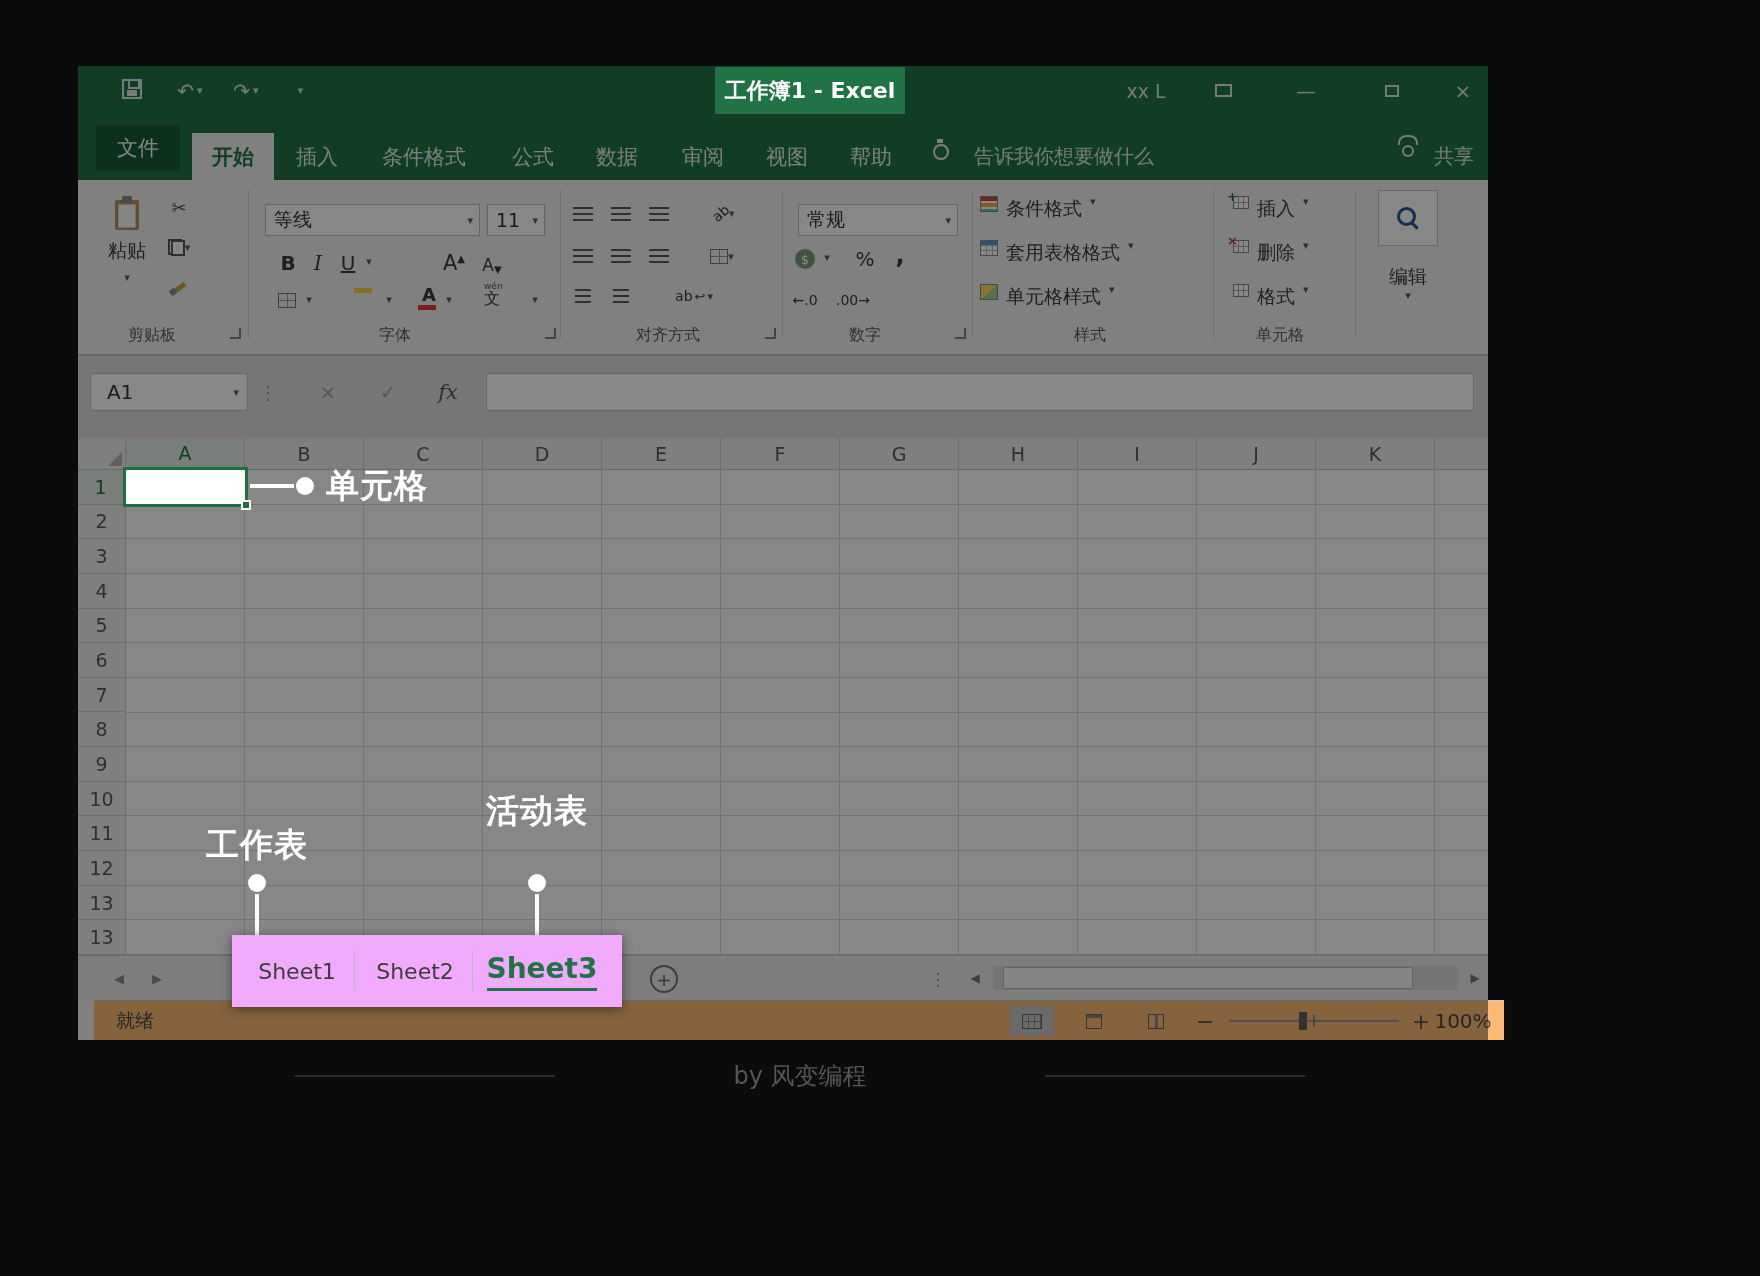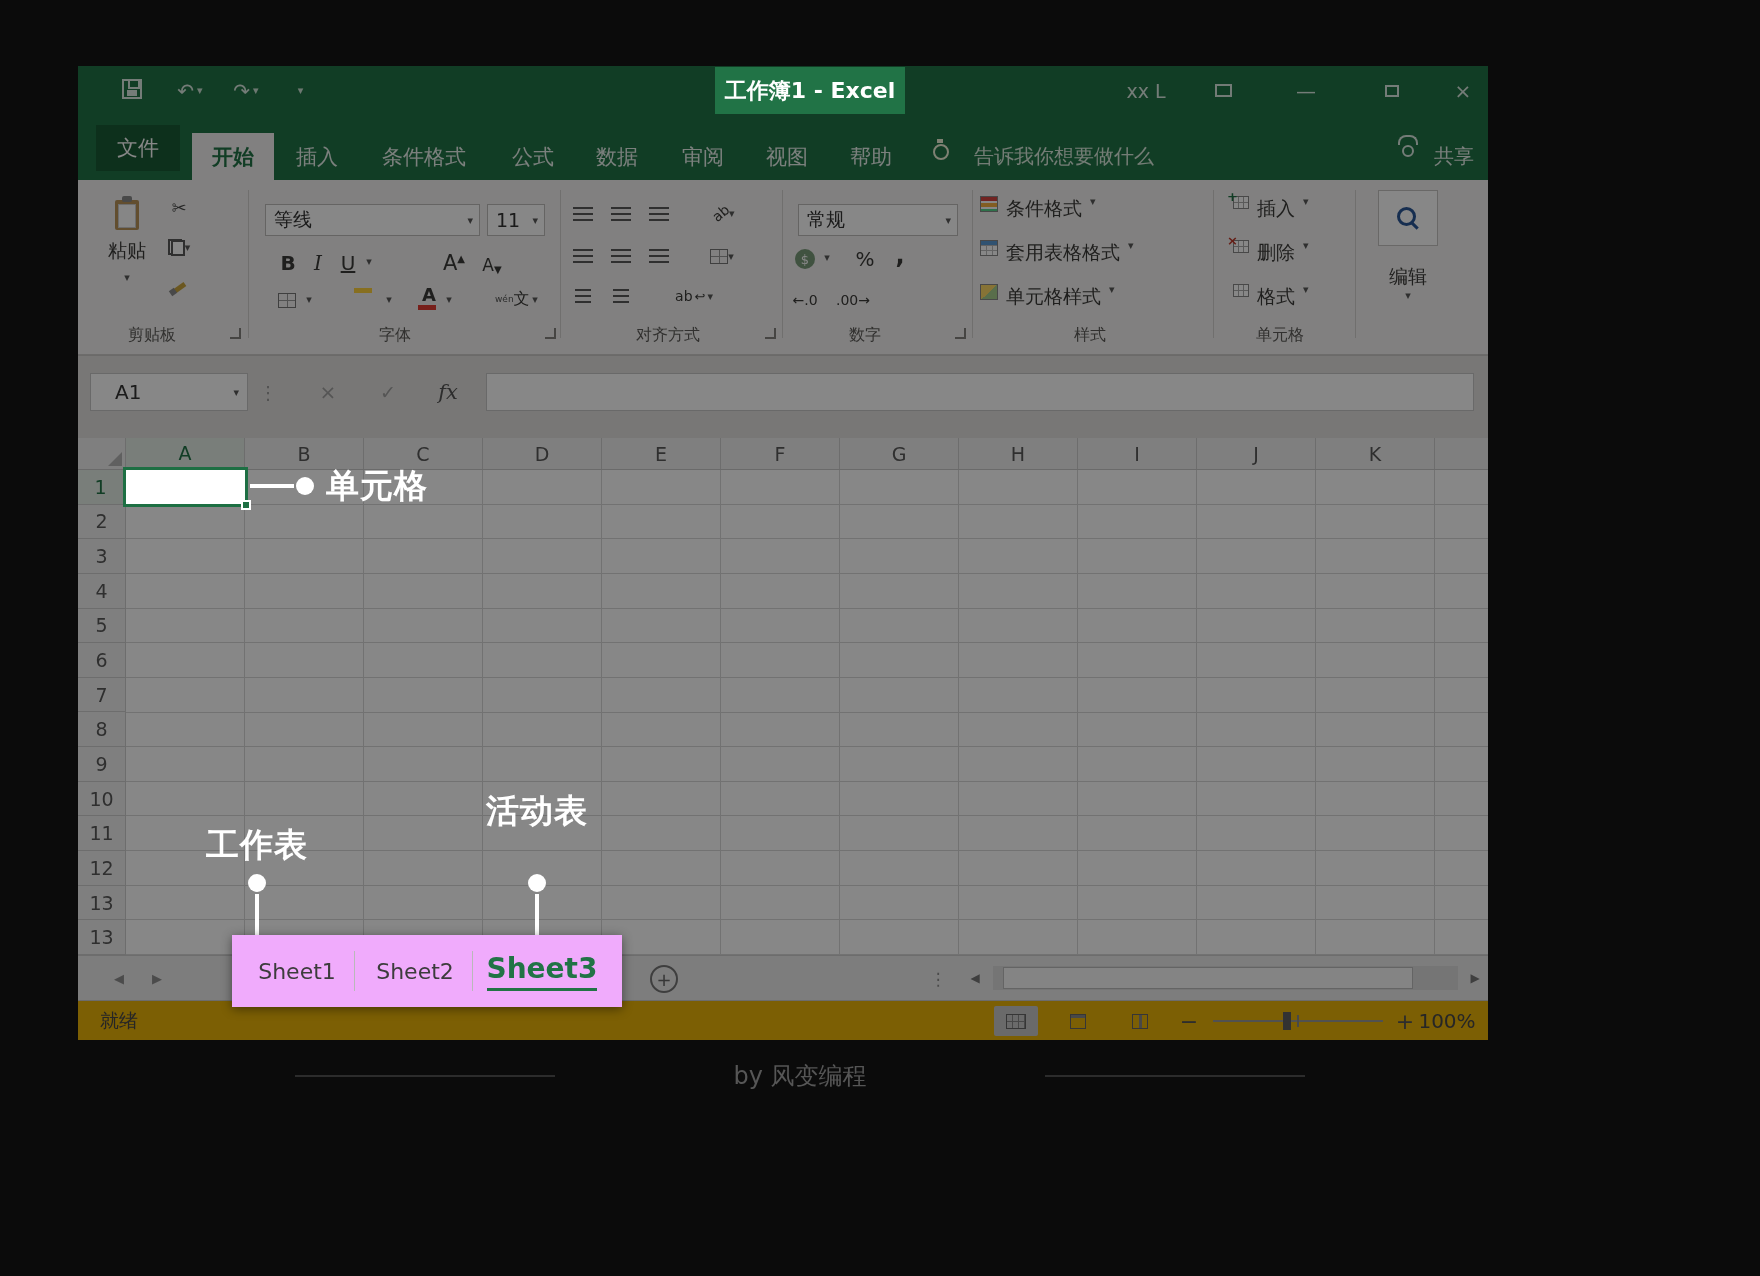--- a/index.html
+++ b/index.html
@@ -83,21 +83,21 @@
   .rh.sel{background:#e4efe7;color:#217346;border-right:2px solid #217346}
   .gridcells{position:absolute;left:48px;top:404px;width:1362px;height:485px;background-color:#ffffff;
     background-image:repeating-linear-gradient(to right,transparent 0,transparent 118px,#d8d8d8 118px,#d8d8d8 119px),
                      repeating-linear-gradient(to bottom,transparent 0,transparent 33.643px,#d8d8d8 33.643px,#d8d8d8 34.643px)}
 
   
   .sheetbar{position:absolute;left:0;top:889px;width:100%;height:45px;background:#ececec;border-top:1px solid #cfcfcf}
   .addbtn{position:absolute;left:572px;top:9px;width:28px;height:28px;border:2px solid #767676;border-radius:50%;color:#666;font-size:18px;display:flex;align-items:center;justify-content:center}
   .hscroll{position:absolute;left:915px;top:10px;width:465px;height:24px;background:#dedede}
   .hthumb{position:absolute;left:10px;top:1px;width:410px;height:22px;background:#fafafa;border:1px solid #bdbdbd}
-  .statusbar{position:absolute;left:0;top:934px;width:100%;height:40px;background:#eab308;border-top:1px solid #cdcdcd}
+  .statusbar{position:absolute;left:16px;top:934px;width:100%;height:40px;background:#fdba74;border-top:1px solid #cdcdcd}
   .iv1{width:20px;height:15px;border:1px solid #666;background-image:repeating-linear-gradient(to right,transparent 0 5px,#888 5px 6px),repeating-linear-gradient(to bottom,transparent 0 6px,#888 6px 7px)}
   .iv2{width:16px;height:15px;border:1px solid #666;background-image:linear-gradient(#888 0 3px,transparent 3px)}
   .iv3{width:16px;height:15px;border:1px solid #666;background-image:linear-gradient(to right,transparent 0 6px,#888 6px 9px,transparent 9px)}
   .pressed{background:#c9c9c9;border-radius:2px}
   .ztrack{position:absolute;left:1135px;top:19px;width:170px;height:2px;background:#9a9a9a}
   .ztick{position:absolute;left:1219px;top:14px;width:2px;height:12px;background:#8a8a8a}
   .zhandle{position:absolute;left:1205px;top:11px;width:8px;height:18px;background:#5f5f5f}
 
   
   .dim{position:absolute;left:0;top:0;width:100%;height:100%;background:rgba(0,0,0,0.47);z-index:30}
@@ -233,21 +233,21 @@
       <div class="abs c" style="left:304px;top:114px;width:14px">
           <span class="cr">▾</span>
         </div>
       <div class="abs" style="left:340px;top:104px;width:22px;height:30px;text-align:center">
         <span style="font-size:18px;font-weight:bold;color:#3c3b39">A</span>
         <span class="cbar" style="background:#e03c31;margin-top:0"></span>
       </div>
       <div class="abs c" style="left:364px;top:114px;width:14px">
           <span class="cr">▾</span>
         </div>
-      <div class="abs" style="left:417px;top:102px;width:26px;height:34px;display:flex;flex-direction:row;align-items:center;line-height:1">
+      <div class="abs" style="left:406px;top:102px;width:26px;height:34px;display:flex;flex-direction:column;align-items:flex-start;line-height:1">
         <span style="font-size:9px;color:#555">wén</span>
         <span style="font-size:16px;color:#3c3b39">文</span>
       </div>
       <div class="abs c" style="left:450px;top:114px;width:14px">
           <span class="cr">▾</span>
         </div>
       <div class="glabel c" style="left:267px;width:100px">字体</div>
       <div class="ilaunch" style="left:467px"></div>
 
       <div class="abs c" style="left:495px;top:26px;width:20px;height:16px">
@@ -350,21 +350,21 @@
       </div>
       <div class="abs c" style="left:1300px;top:84px;width:60px;height:26px">
         <span class="rbt">编辑</span>
       </div>
       <div class="abs c" style="left:1300px;top:108px;width:60px;height:14px">
         <span class="cr">▾</span>
       </div>
     </div>
 
     <div class="formulabar">
-      <div class="fbox l" style="left:12px;width:158px;padding-left:24px;font-size:20px;color:#333">
+      <div class="fbox l" style="left:12px;width:158px;padding-left:16px;font-size:20px;color:#333">
         <span>A1</span>
         <span class="cr" style="position:absolute;right:8px">▾</span>
       </div>
       <div class="abs c" style="left:180px;top:17px;width:20px;height:38px;color:#999;font-size:18px">⋮</div>
       <div class="abs c" style="left:234px;top:17px;width:32px;height:38px;color:#a0a0a0;font-size:20px">×</div>
       <div class="abs c" style="left:294px;top:17px;width:32px;height:38px;color:#a0a0a0;font-size:19px">✓</div>
       <div class="abs c" style="left:350px;top:17px;width:40px;height:38px;color:#555;font-size:21px;font-style:italic;font-family:'DejaVu Serif','Liberation Serif',serif">fx</div>
       <div class="fbox l" style="left:408px;width:988px;padding-left:10px;font-size:19px;color:#333"></div>
     </div>
 

